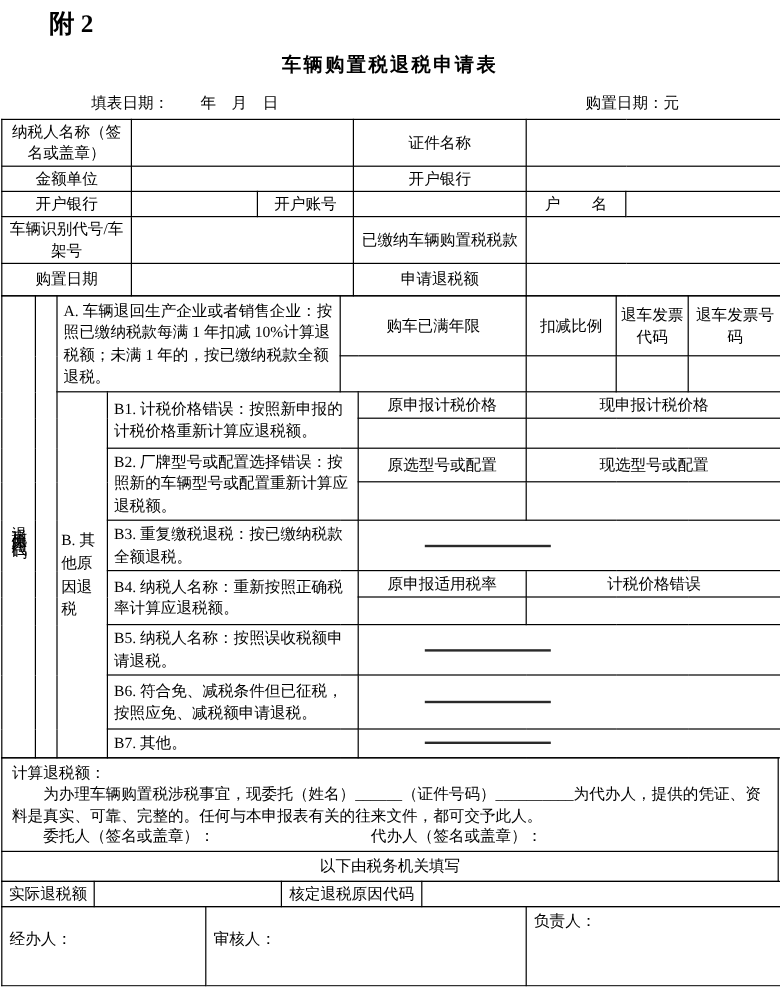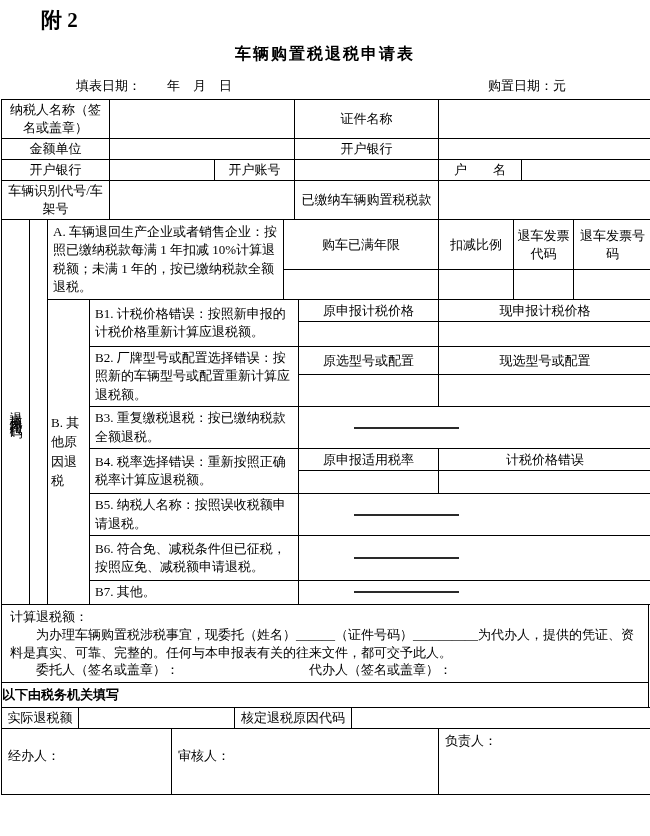--- a/index.html
+++ b/index.html
@@ -18,21 +18,21 @@
   td,th{border:1px solid #000;font-size:13px;font-weight:normal;padding:1px 3px;vertical-align:middle;word-break:break-all;}
   th{text-align:center;}
   .txt{text-align:left;vertical-align:middle;line-height:1.42;padding:2px 5px;}
   .side-cell{text-align:center;vertical-align:middle;}
   .vtext{writing-mode:vertical-rl;text-orientation:upright;letter-spacing:3px;display:inline-block;}
   .bside{text-align:left;vertical-align:middle;line-height:1.5;padding:2px 3px;}
   .na-cell{vertical-align:middle;}
   .na-line{width:105px;margin-left:52px;border-top:2px solid #2a2a2a;height:0;}
   .decl{ text-align:left;vertical-align:top;padding:3px 8px;line-height:1.38;}
   .decl div{min-height:17px;}
-  .center-row{padding:3px 0;font-weight:bold;}
+  .center-row{text-align:center;padding:3px 0;}
   
   .sig-cell{vertical-align:top;padding:4px 6px;height:57px;}
   .sig-label{margin-top:14px;text-align:left;}
   .chief-cell{vertical-align:top;padding:3px 6px;height:57px;}
   .chief-label{text-align:left;}
   
   .h33{height:33px}.h18{height:18px}.h19{height:19px}.h38{height:38px}.h27{height:27px}
   .h50{height:50px}.h30{height:30px}.h22{height:22px}.h25{height:25px}.h37{height:37px}
   .h23{height:23px}.h35{height:35px}.h45{height:45px}.h20{height:20px}
 </style>
@@ -77,20 +77,26 @@
       <td></td>
       <th>户　　名</th>
       <td></td>
     </tr>
     <tr class="h38">
       <th>车辆识别代号/车架号</th>
       <td colspan="2"></td>
       <th>已缴纳车辆购置税税款</th>
       <td colspan="2"></td>
     </tr>
+    <tr class="h27">
+      <th>购置日期</th>
+      <td colspan="2"></td>
+      <th>申请退税额</th>
+      <td colspan="2"></td>
+    </tr>
   </tbody>
     </table>
 
   <table>
     <colgroup>
         <col style="width:28px">
         <col style="width:18px">
         <col style="width:42px">
         <col style="width:194px">
         <col style="width:15px">
@@ -134,21 +140,21 @@
       <td></td>
       <td colspan="3"></td>
     </tr>
     <tr class="h37">
       <td class="txt" colspan="2">B3. 重复缴税退税：按已缴纳税款全额退税。</td>
       <td class="na-cell" colspan="4">
             <div class="na-line"></div>
           </td>
     </tr>
     <tr class="h22">
-      <td class="txt" colspan="2" rowspan="2">B4. 税率选择错误：重新按照正确税率计算应退税额。</td>
+      <td class="txt" colspan="2" rowspan="2">B4. 纳税人名称：重新按照正确税率计算应退税额。</td>
       <th>原申报适用税率</th>
       <th colspan="3">计税价格错误</th>
     </tr>
     <tr class="h23">
       <td></td>
       <td colspan="3"></td>
     </tr>
     <tr class="h35">
       <td class="txt" colspan="2">B5. 纳税人名称：按照误收税额申请退税。</td>
       <td class="na-cell" colspan="4">

